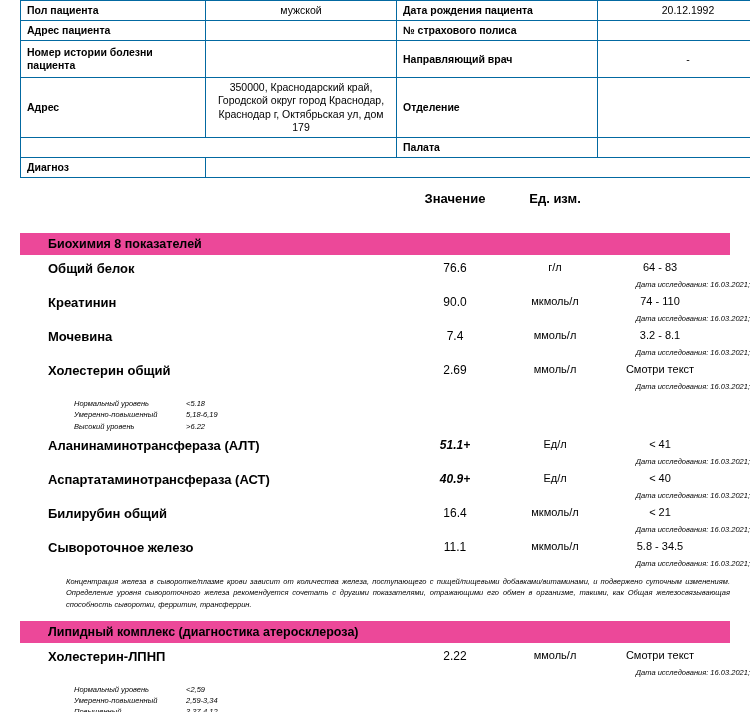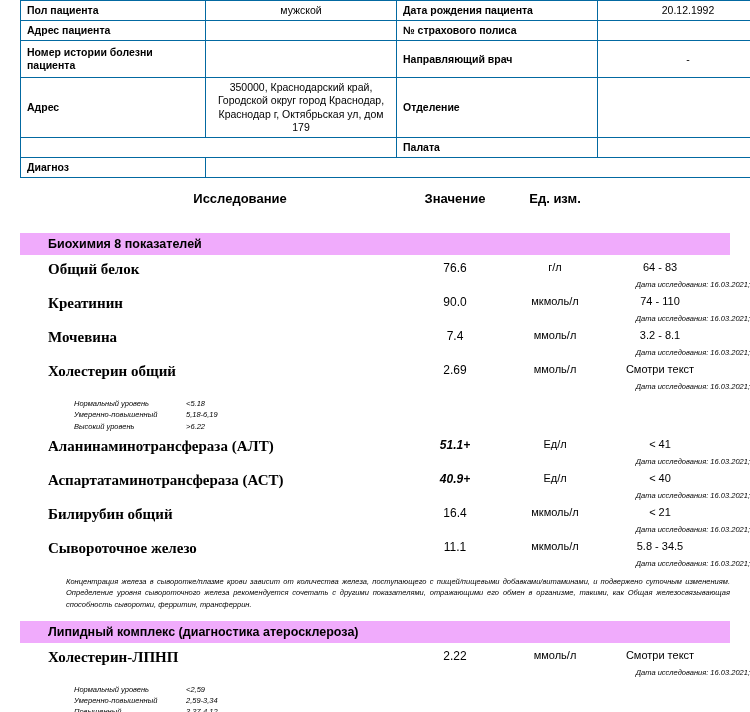--- a/index.html
+++ b/index.html
@@ -66,21 +66,21 @@
     font-size: 13px;
     text-align: center;
   }
   .ch-issled { left: 120px; width: 240px; top: 0; }
   .ch-znach  { left: 400px; width: 110px; top: 0; }
   .ch-edizm  { left: 505px; width: 100px; top: 0; }
   .ch-norm   { left: 590px; width: 140px; top: 0; line-height: 1.35; }
 
   
   .section-band {
-    background: #f0abfc;
+    background: #ec4899;
     height: 22px;
     margin: 0 20px 0 20px;
     display: flex;
     align-items: center;
     padding-left: 28px;
     box-sizing: border-box;
   }
   .section-band span {
     font-weight: bold;
     font-size: 12.5px;
@@ -96,23 +96,22 @@
   }
   .row-main {
     position: relative;
     height: 16px;
   }
   .r-name {
     position: absolute;
     left: 48px;
     top: 0;
     font-weight: bold;
-    font-size: 15px;
+    font-size: 13px;
     white-space: nowrap;
-    font-family: Liberation Serif, serif;
   }
   .r-value {
     position: absolute;
     left: 400px;
     width: 110px;
     top: 0;
     text-align: center;
     font-size: 12px;
   }
   .r-value.flag {
@@ -203,21 +202,20 @@
         <td class="val center"></td>
       </tr>
       <tr>
         <td class="lbl">Диагноз</td>
         <td class="val" colspan="3"></td>
       </tr>
     </tbody>
   </table>
 
   <div class="col-head">
-    <div class="ch ch-issled">Исследование</div>
     <div class="ch ch-znach">Значение</div>
     <div class="ch ch-edizm">Ед. изм.</div>
   </div>
 
   <div class="section-band">
     <span>Биохимия 8 показателей</span>
   </div>
 
   <div class="rows">
 

